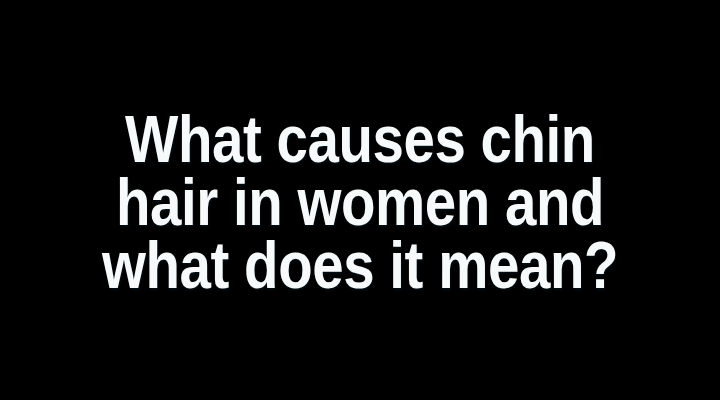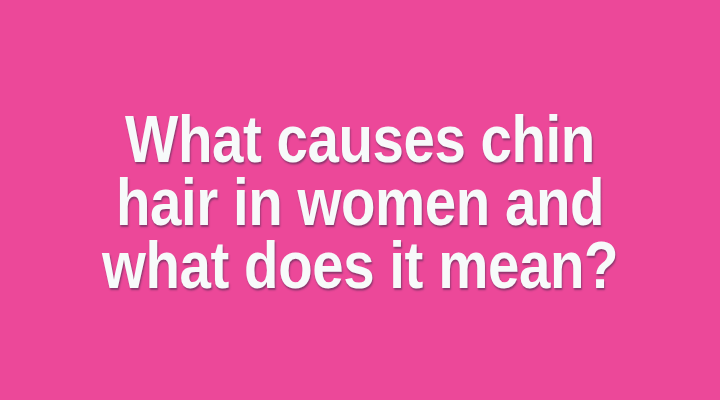--- a/index.html
+++ b/index.html
@@ -45,21 +45,21 @@
     white-space: nowrap;
     
     transform: scaleX(0.855);
     transform-origin: center center;
     text-shadow: 1px 2px 2px rgba(8, 32, 48, 0.42);
   }
 </style>
 </head>
 <body style="background-color: rgb(30, 85, 119);">
 
-<div id="canvas" style="background-color: #ec4899;">
+<div id="canvas" style="background-color: #000000;">
 
   <div id="headline">
 
     <span class="headline-line" style="color: rgb(247, 250, 250);">What causes chin</span>
 
     <span class="headline-line" style="color: rgb(247, 250, 250);">hair in women and</span>
 
     <span class="headline-line" style="color: rgb(247, 250, 250);">what does it mean?</span>
 
   </div>

